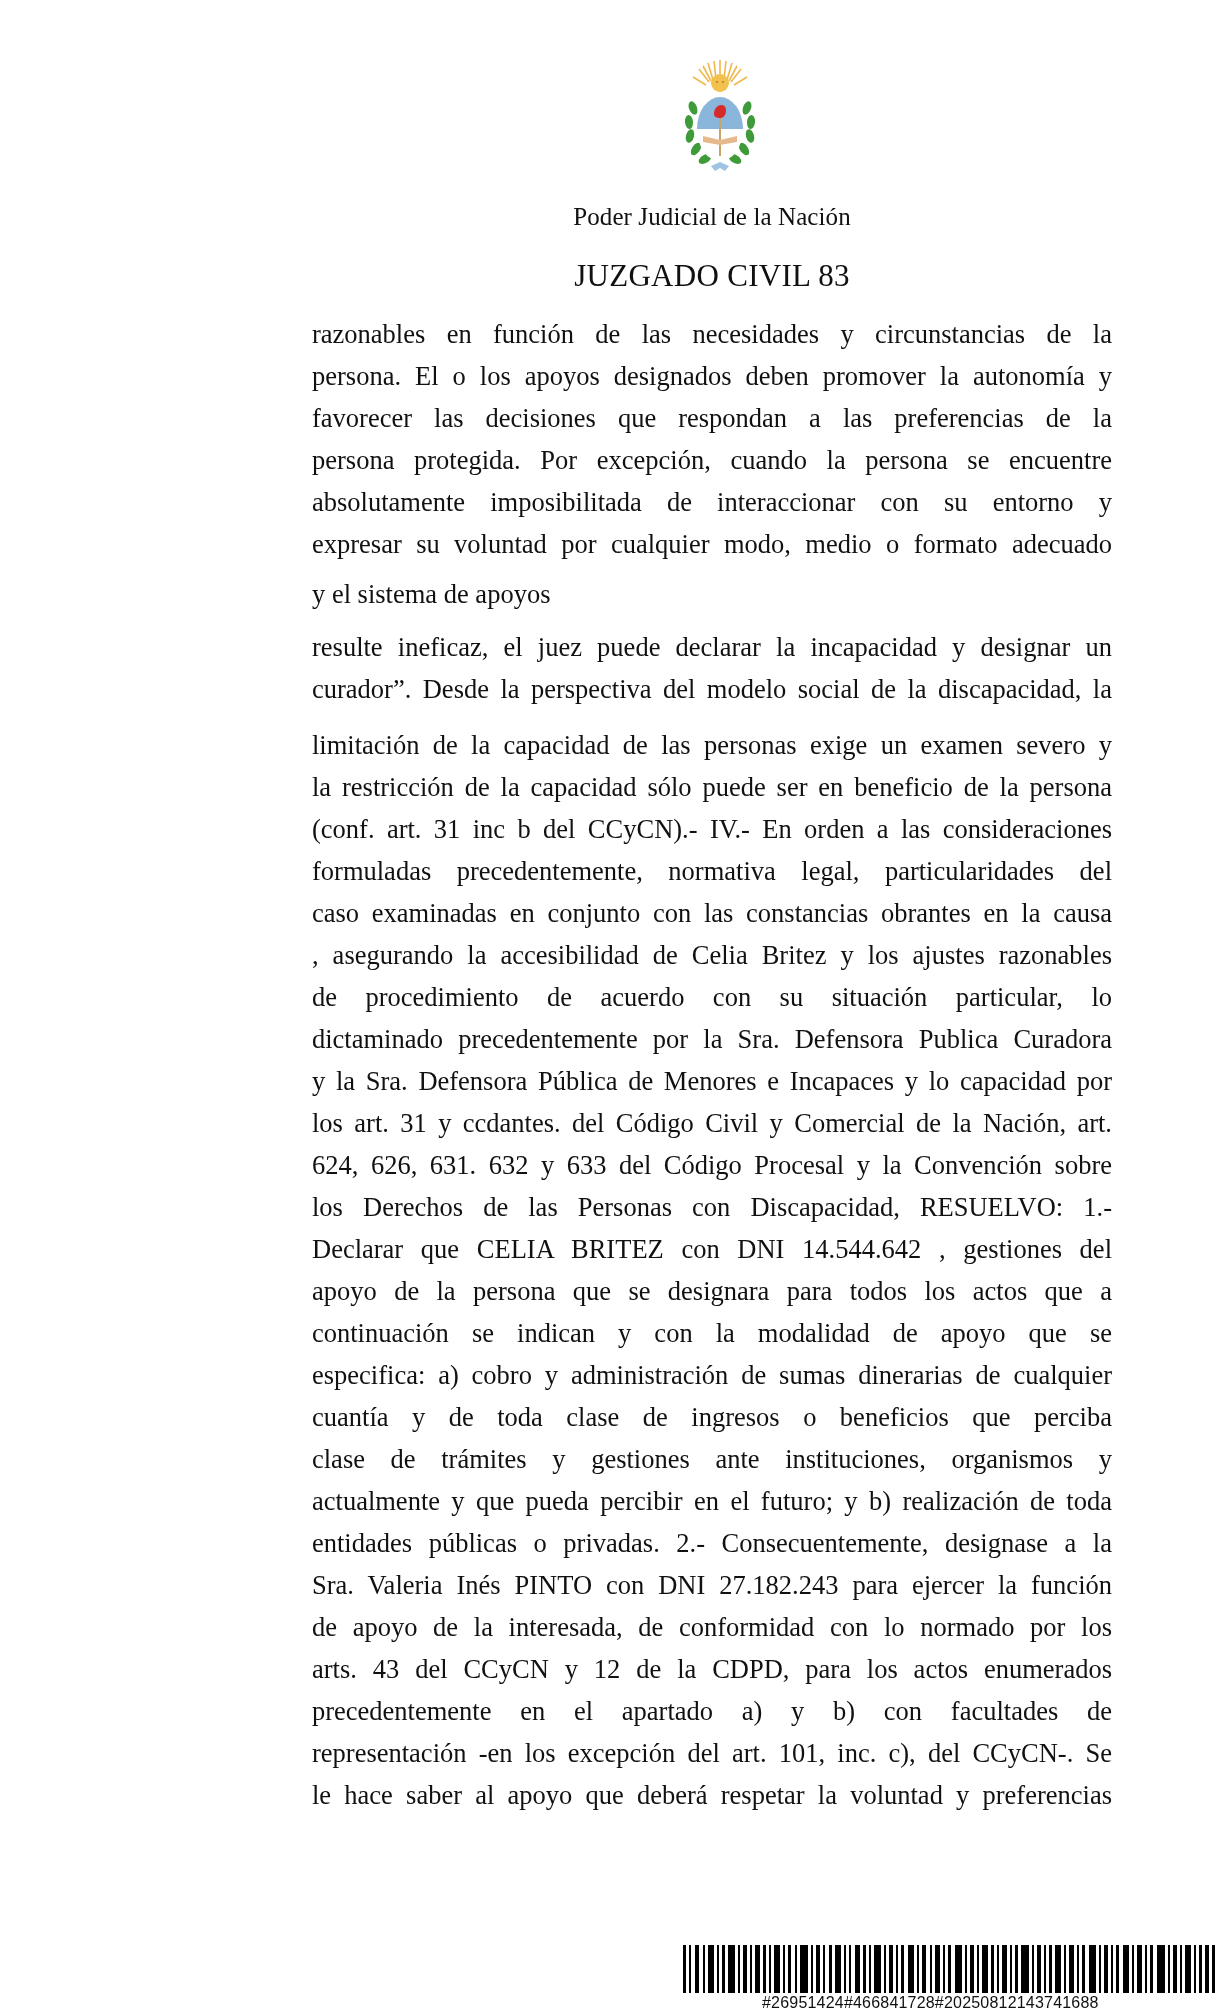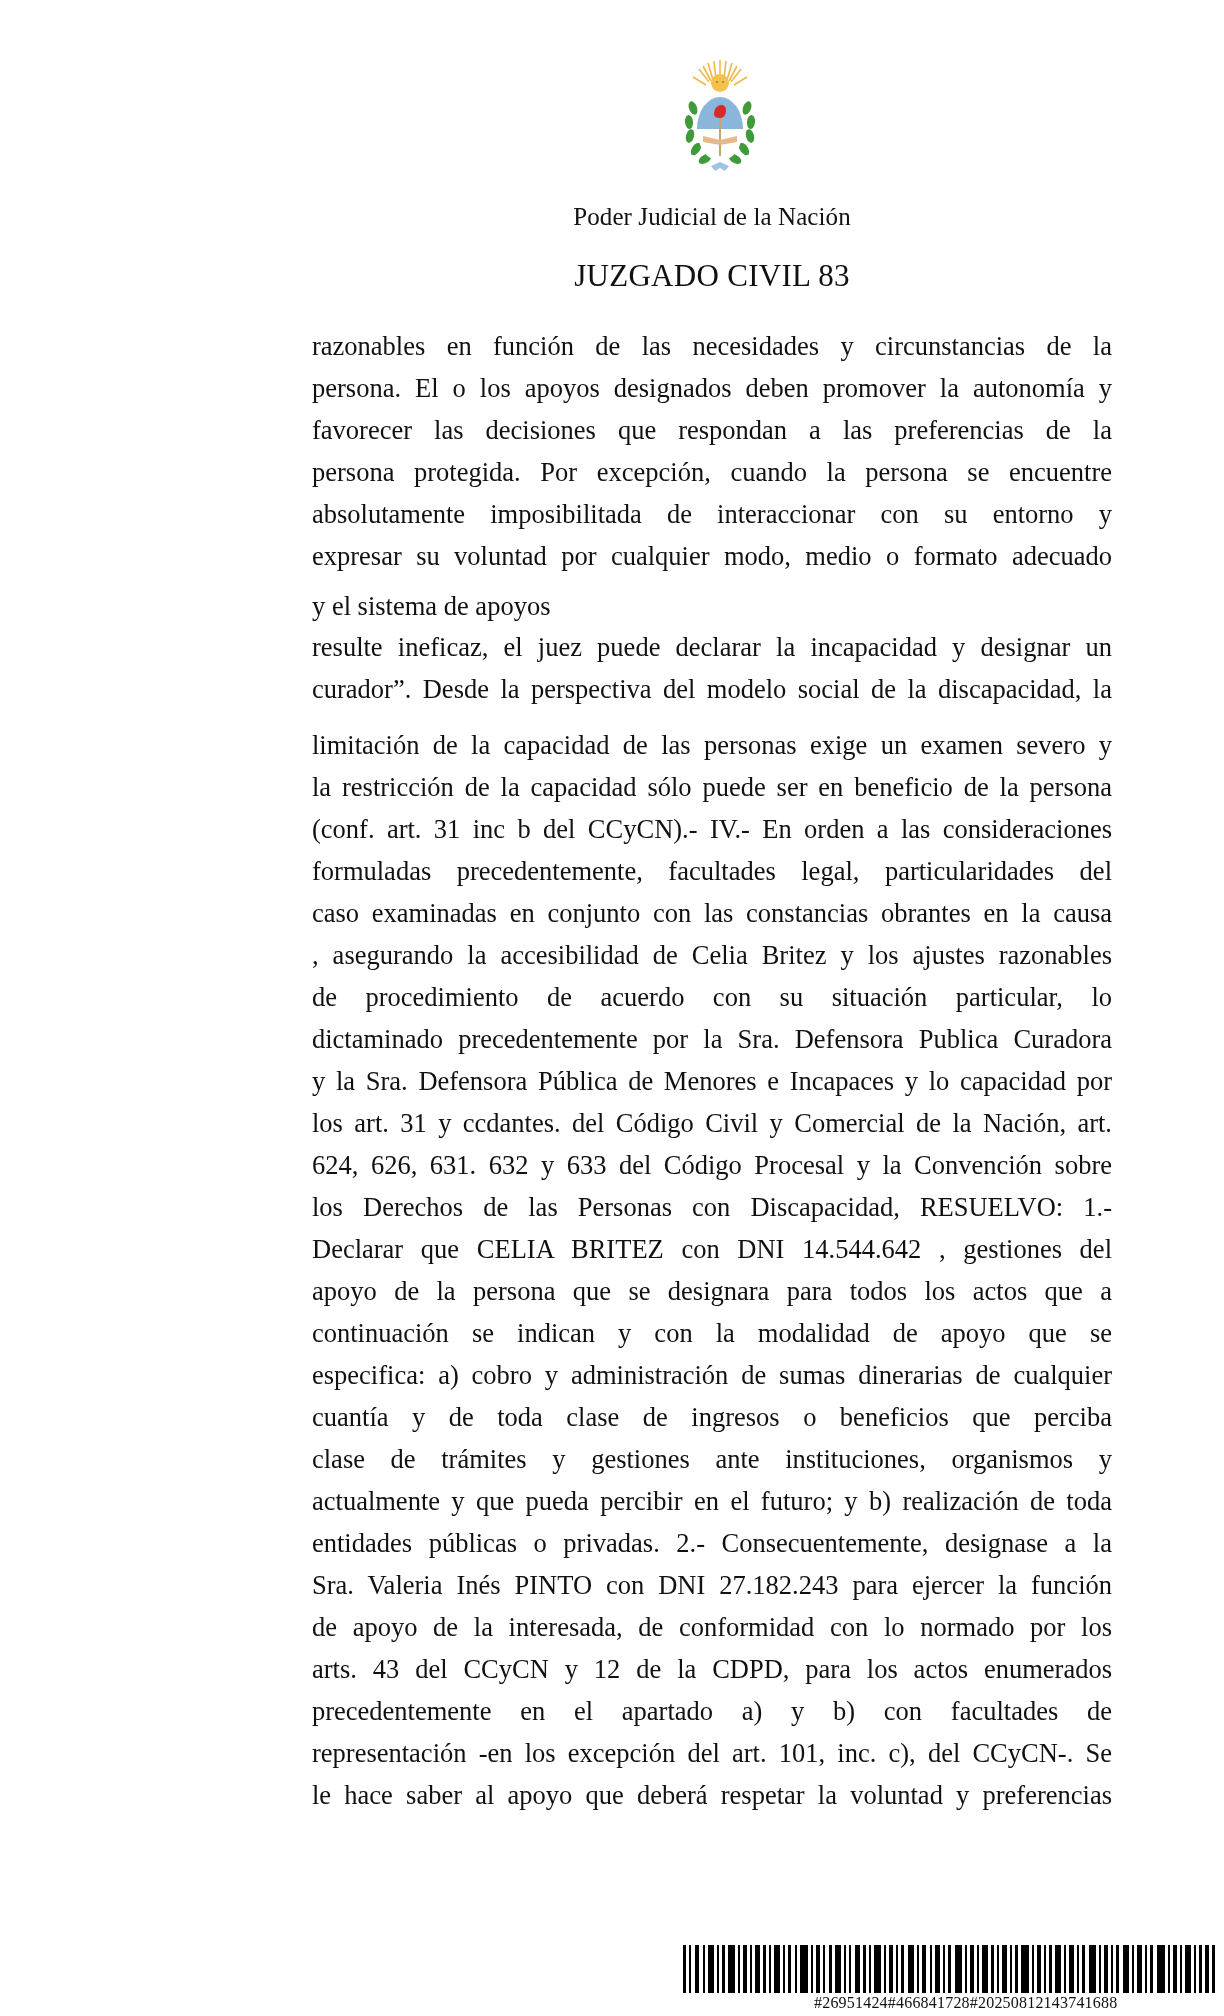--- a/index.html
+++ b/index.html
@@ -3,25 +3,25 @@
 <meta charset="utf-8">
 <style>
   html, body { margin: 0; padding: 0; background: #ffffff; }
   body { width: 1224px; height: 2016px; position: relative; overflow: hidden; font-family: "Liberation Serif", "DejaVu Serif", serif; color: #111; }
   .seal { position: absolute; left: 675px; top: 58px; width: 90px; height: 118px; }
   .header-org { position: absolute; left: 0; width: 1424px; top: 203px; text-align: center; font-size: 25px; letter-spacing: 0.1px; }
   .header-court { position: absolute; left: 0; width: 1424px; top: 258px; text-align: center; font-size: 31px; letter-spacing: 0.3px; }
   .para { position: absolute; left: 312px; width: 800px; font-size: 26.5px; line-height: 42px; text-align: justify; }
   .para .ln { display: block; height: 42px; white-space: nowrap; text-align: justify; text-align-last: justify; }
   .para .ln.last { text-align-last: left; margin-top: 8px; }
-  .p1 { top: 325px; }
+  .p1 { top: 313px; }
   .p2 { top: 626px; }
   .p3 { top: 724px; }
   .barcode { position: absolute; left: 683px; top: 1945px; width: 532px; height: 48px; }
-  .barcode-text { position: absolute; left: 814px; top: 1994px; font-family: Liberation Serif, serif; font-size: 16px; color: #111; letter-spacing: 0.2px; }
+  .barcode-text { position: absolute; left: 762px; top: 1994px; font-family: Liberation Sans, sans-serif; font-size: 16px; color: #111; letter-spacing: 0.2px; }
 </style>
 </head>
 <body>
 
 <svg class="seal" viewBox="0 0 90 118" xmlns="http://www.w3.org/2000/svg">
 
   <g stroke="#f0b84a" stroke-width="1.6">
     <line x1="45" y1="2" x2="45" y2="22"></line>
     <line x1="33" y1="5" x2="38" y2="22"></line>
     <line x1="57" y1="5" x2="52" y2="22"></line>
@@ -77,21 +77,21 @@
 
 <div class="para p2">
   <span class="ln">resulte ineficaz, el juez puede declarar la incapacidad y designar un</span>
   <span class="ln">curador”. Desde la perspectiva del modelo social de la discapacidad, la</span>
 </div>
 
 <div class="para p3">
   <span class="ln">limitación de la capacidad de las personas exige un examen severo y</span>
   <span class="ln">la restricción de la capacidad sólo puede ser en beneficio de la persona</span>
   <span class="ln">(conf. art. 31 inc b del CCyCN).- IV.- En orden a las consideraciones</span>
-  <span class="ln">formuladas precedentemente, facultades legal, particularidades del</span>
+  <span class="ln">formuladas precedentemente, normativa legal, particularidades del</span>
   <span class="ln">caso examinadas en conjunto con las constancias obrantes en la causa</span>
   <span class="ln">, asegurando la accesibilidad de Celia Britez y los ajustes razonables</span>
   <span class="ln">de procedimiento de acuerdo con su situación particular, lo</span>
   <span class="ln">dictaminado precedentemente por la Sra. Defensora Publica Curadora</span>
   <span class="ln">y la Sra. Defensora Pública de Menores e Incapaces y lo capacidad por</span>
   <span class="ln">los art. 31 y ccdantes. del Código Civil y Comercial de la Nación, art.</span>
   <span class="ln">624, 626, 631. 632 y 633 del Código Procesal y la Convención sobre</span>
   <span class="ln">los Derechos de las Personas con Discapacidad, RESUELVO: 1.-</span>
   <span class="ln">Declarar que CELIA BRITEZ con DNI 14.544.642 , gestiones del</span>
   <span class="ln">apoyo de la persona que se designara para todos los actos que a</span>

